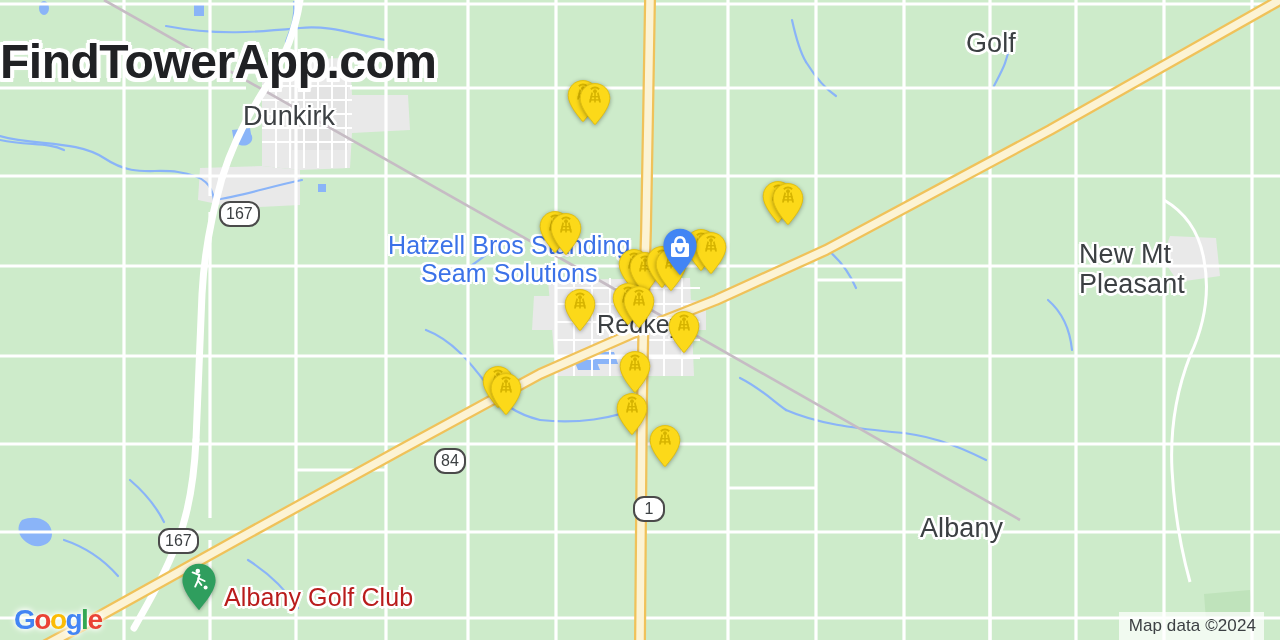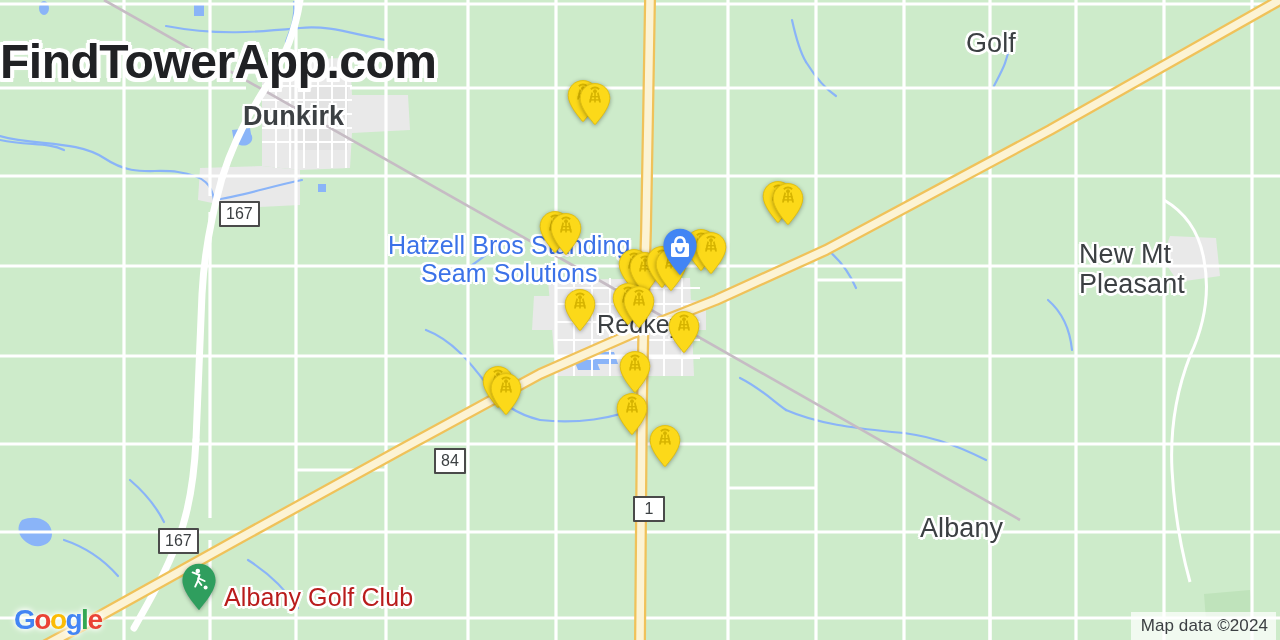--- a/index.html
+++ b/index.html
@@ -86,21 +86,21 @@
   }
 
   
   .shield {
     position: absolute;
     display: flex;
     align-items: center;
     justify-content: center;
     background: #ffffff;
     border: 2px solid #4a4a4a;
-    border-radius: 1px;
+    border-radius: 11px;
     color: #3c4043;
     font-size: 16px;
     height: 22px;
     padding: 0 5px;
     min-width: 18px;
     box-sizing: content-box;
     z-index: 30;
   }
 
   
@@ -131,21 +131,21 @@
   #google-logo .g1 { color:#4285F4; }
   #google-logo .o1 { color:#EA4335; }
   #google-logo .o2 { color:#FBBC05; }
   #google-logo .g2 { color:#4285F4; }
   #google-logo .l1 { color:#34A853; }
   #google-logo .e1 { color:#EA4335; }
 
   
   #attribution {
     position: absolute;
-    right: 4px;
+    right: 16px;
     bottom: 0;
     z-index: 70;
     background: rgba(255,255,255,.72);
     color: #3c4043;
     font-size: 17px;
     padding: 4px 8px 4px 10px;
     letter-spacing: .1px;
   }
 </style>
 </head>
@@ -305,21 +305,21 @@
         <path d="M1280,0 L1050,130 L826,250 L716,300 L640,330 L540,374 L400,450 L240,538 L96,618 L44,646"></path>
         <path d="M650,0 L648,120 L646,230 L644,300 L642,400 L641,520 L640,640"></path>
       </g>
 
     </g>
   </svg>
 
   <div id="brand-title">FindTowerApp.com</div>
 
   <div id="label-layer">
-      <div class="lbl lbl-city" style="left: 243px; top: 101px; font-weight: bold;">Dunkirk</div>
+      <div class="lbl lbl-city" style="left: 243px; top: 101px;">Dunkirk</div>
       <div class="lbl lbl-city" style="left: 966px; top: 28px;">Golf</div>
       <div class="lbl lbl-city" style="left: 1079px; top: 239px;">New Mt
 Pleasant</div>
       <div class="lbl lbl-city" style="left: 920px; top: 513px;">Albany</div>
       <div class="lbl lbl-town" style="left: 597px; top: 310px;">Redkey</div>
       <div class="lbl lbl-poi-blue" style="left: 388px; top: 231px;">Hatzell Bros Standing
 Seam Solutions</div>
       <div class="lbl lbl-poi-green" style="left: 224px; top: 583px;">Albany Golf Club</div>
     </div>
 

